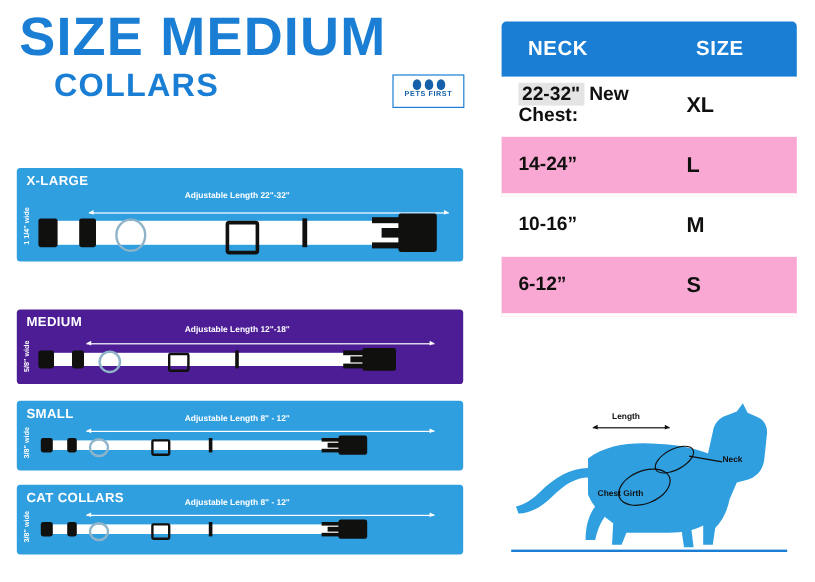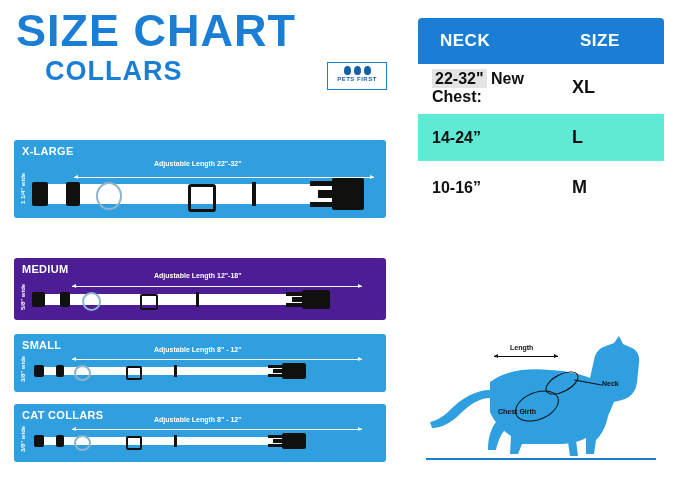--- a/index.html
+++ b/index.html
@@ -96,21 +96,21 @@
   }
   .tbl-head{
     height:46px;background:#1a7fd4;border-radius:4px 4px 0 0;
     display:flex;align-items:center;
   }
   .tbl-head .c1{width:140px;padding-left:22px;color:#fff;font-size:17px;font-weight:bold;letter-spacing:.5px;}
   .tbl-head .c2{flex:1;color:#fff;font-size:17px;font-weight:bold;letter-spacing:.5px;}
   .trow{
     height:47px;display:flex;align-items:center;border-bottom:3px solid #ffffff;
   }
-  .trow.alt{background:#5eead4;}
+  .trow.alt{background:#f9a8d4;}
   .trow.plain{background:#ffffff;}
   .trow .c1{width:140px;padding-left:14px;font-size:16px;font-weight:bold;color:#10100f;}
   .trow .c1 .hl{background:#e4e4e4;padding:1px 3px;}
   .trow .c1 .nm{font-weight:bold;color:#10100f;}
   .trow .c2{flex:1;font-size:18px;font-weight:bold;color:#10100f;}
 
   
   .dogbox{
     position:absolute;left:418px;top:330px;width:246px;height:138px;
   }
@@ -130,21 +130,21 @@
   .ell{position:absolute;border:1.5px solid #10100f;border-radius:50%;}
   .leader{position:absolute;background:#10100f;height:1px;}
 </style>
 </head>
 <body>
 
 <div class="page">
 
   <div class="left">
 
-    <div class="title">SIZE CHART</div>
+    <div class="title">SIZE MEDIUM</div>
     <div class="subtitle">COLLARS</div>
 
     <div class="brand">
       <div class="bpaws">
           <i></i>
           <i></i>
           <i></i>
         </div>
       <div class="bname">PETS FIRST</div>
     </div>
@@ -245,20 +245,24 @@
     <div class="trow alt">
       <div class="c1">14-24”</div>
       <div class="c2">L</div>
     </div>
 
     <div class="trow plain">
       <div class="c1">10-16”</div>
       <div class="c2">M</div>
     </div>
 
+    <div class="trow alt">
+      <div class="c1">6-12”</div>
+      <div class="c2">S</div>
+    </div>
   </div>
 
   <div class="dogbox">
     <svg width="246" height="138" viewBox="0 0 246 138" style="position:absolute;left:0;top:0;">
       <g fill="#2f9fe0">
 
         <path d="M72 52 C88 40 110 38 132 40 C150 41 162 44 172 48
                  L176 30 C177 23 181 18 188 16 L196 13 L201 6 L205 14
                  L214 18 C220 21 222 27 221 33 L219 52
                  C218 62 212 68 204 70 L196 72 L190 86

